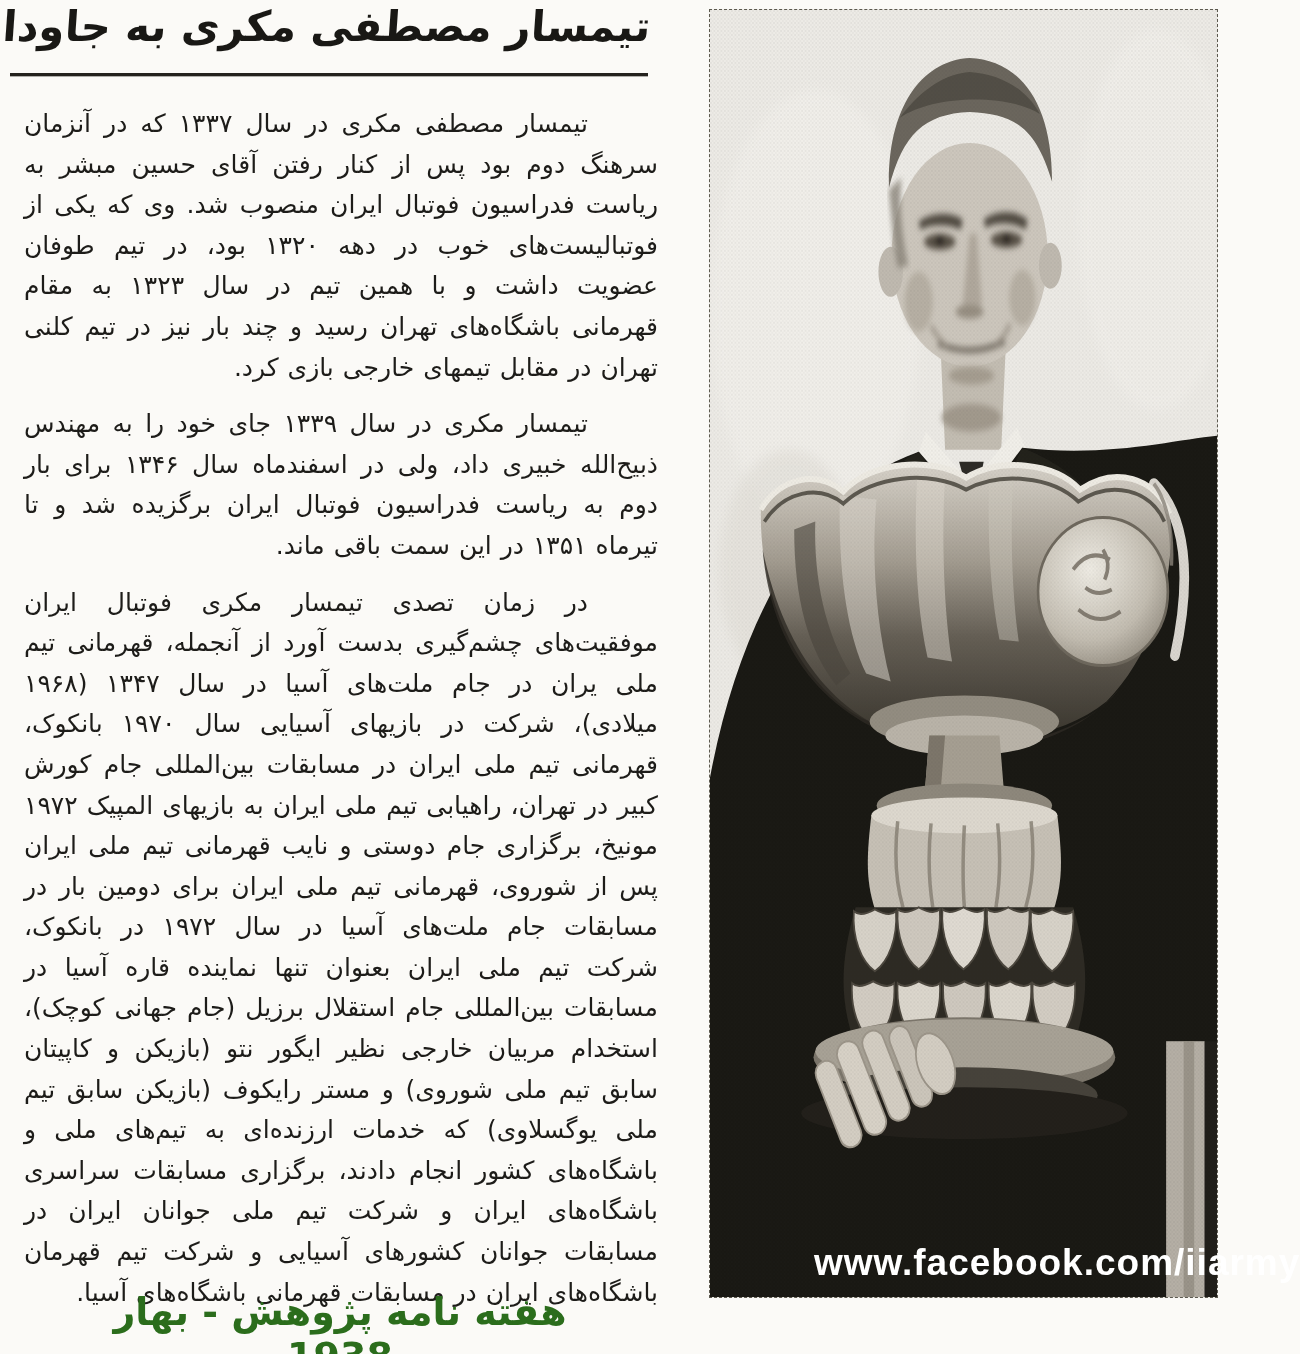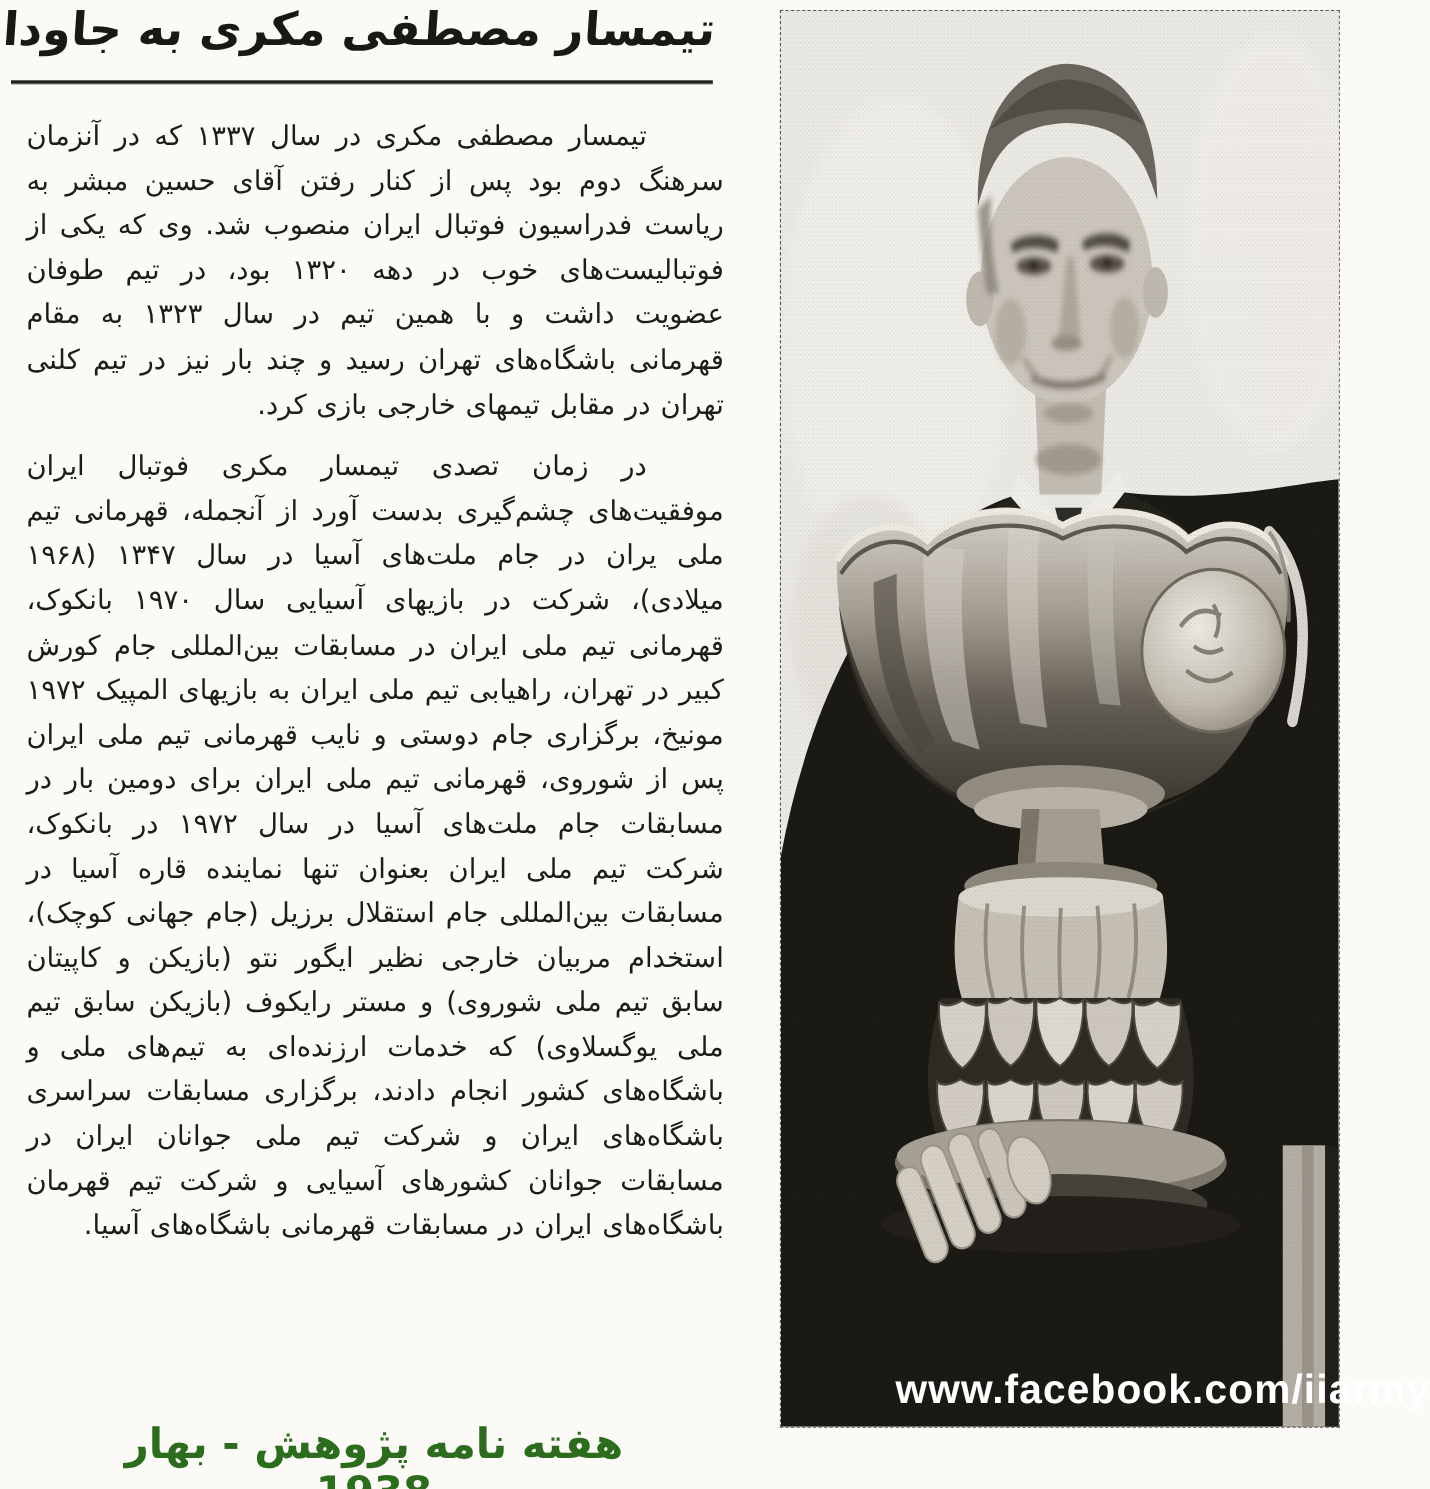--- a/index.html
+++ b/index.html
@@ -59,20 +59,21 @@
 </head>
 <body>
 
 <div class="page">
 
   <main>
     <h1 class="headline">تیمسار مصطفی مکری به جاودانگی پیوست</h1>
     <div class="headline-rule"></div>
     <div class="body-text">
       <p>تیمسار مصطفی مکری در سال ۱۳۳۷ که در آنزمان سرهنگ دوم بود پس از کنار رفتن آقای حسین مبشر به ریاست فدراسیون فوتبال ایران منصوب شد. وی که یکی از فوتبالیست‌های خوب در دهه ۱۳۲۰ بود، در تیم طوفان عضویت داشت و با همین تیم در سال ۱۳۲۳ به مقام قهرمانی باشگاه‌های تهران رسید و چند بار نیز در تیم کلنی تهران در مقابل تیمهای خارجی بازی کرد.</p>
+      <p>تیمسار مکری در سال ۱۳۳۹ جای خود را به مهندس ذبیح‌الله خبیری داد، ولی در اسفندماه سال ۱۳۴۶ برای بار دوم به ریاست فدراسیون فوتبال ایران برگزیده شد و تا تیرماه ۱۳۵۱ در این سمت باقی ماند.</p>
       <p>در زمان تصدی تیمسار مکری فوتبال ایران موفقیت‌های چشم‌گیری بدست آورد از آنجمله، قهرمانی تیم ملی یران در جام ملت‌های آسیا در سال ۱۳۴۷ (۱۹۶۸ میلادی)، شرکت در بازیهای آسیایی سال ۱۹۷۰ بانکوک، قهرمانی تیم ملی ایران در مسابقات بین‌المللی جام کورش کبیر در تهران، راهیابی تیم ملی ایران به بازیهای المپیک ۱۹۷۲ مونیخ، برگزاری جام دوستی و نایب قهرمانی تیم ملی ایران پس از شوروی، قهرمانی تیم ملی ایران برای دومین بار در مسابقات جام ملت‌های آسیا در سال ۱۹۷۲ در بانکوک، شرکت تیم ملی ایران بعنوان تنها نماینده قاره آسیا در مسابقات بین‌المللی جام استقلال برزیل (جام جهانی کوچک)، استخدام مربیان خارجی نظیر ایگور نتو (بازیکن و کاپیتان سابق تیم ملی شوروی) و مستر رایکوف (بازیکن سابق تیم ملی یوگسلاوی) که خدمات ارزنده‌ای به تیم‌های ملی و باشگاه‌های کشور انجام دادند، برگزاری مسابقات سراسری باشگاه‌های ایران و شرکت تیم ملی جوانان ایران در مسابقات جوانان کشورهای آسیایی و شرکت تیم قهرمان باشگاه‌های ایران در مسابقات قهرمانی باشگاه‌های آسیا.</p>
     </div>
     <div class="footer-credit">هفته نامه پژوهش - بهار 1938</div>
   </main>
 
   <figure class="photo">
     <svg viewBox="0 0 578 1288" preserveAspectRatio="none">
       <defs>
         <linearGradient id="bowlGrad" x1="0" y1="0" x2="0" y2="1">
           <stop offset="0" stop-color="#d7d2c9"></stop>

